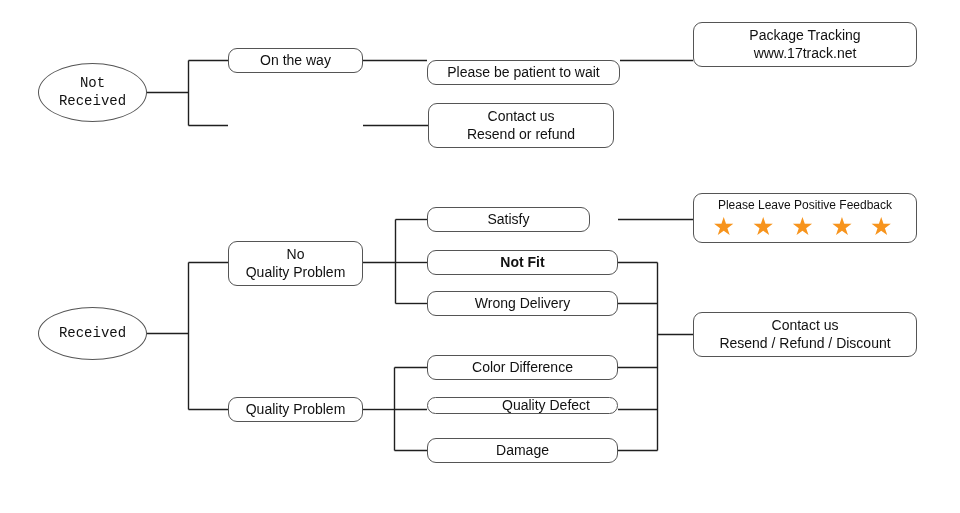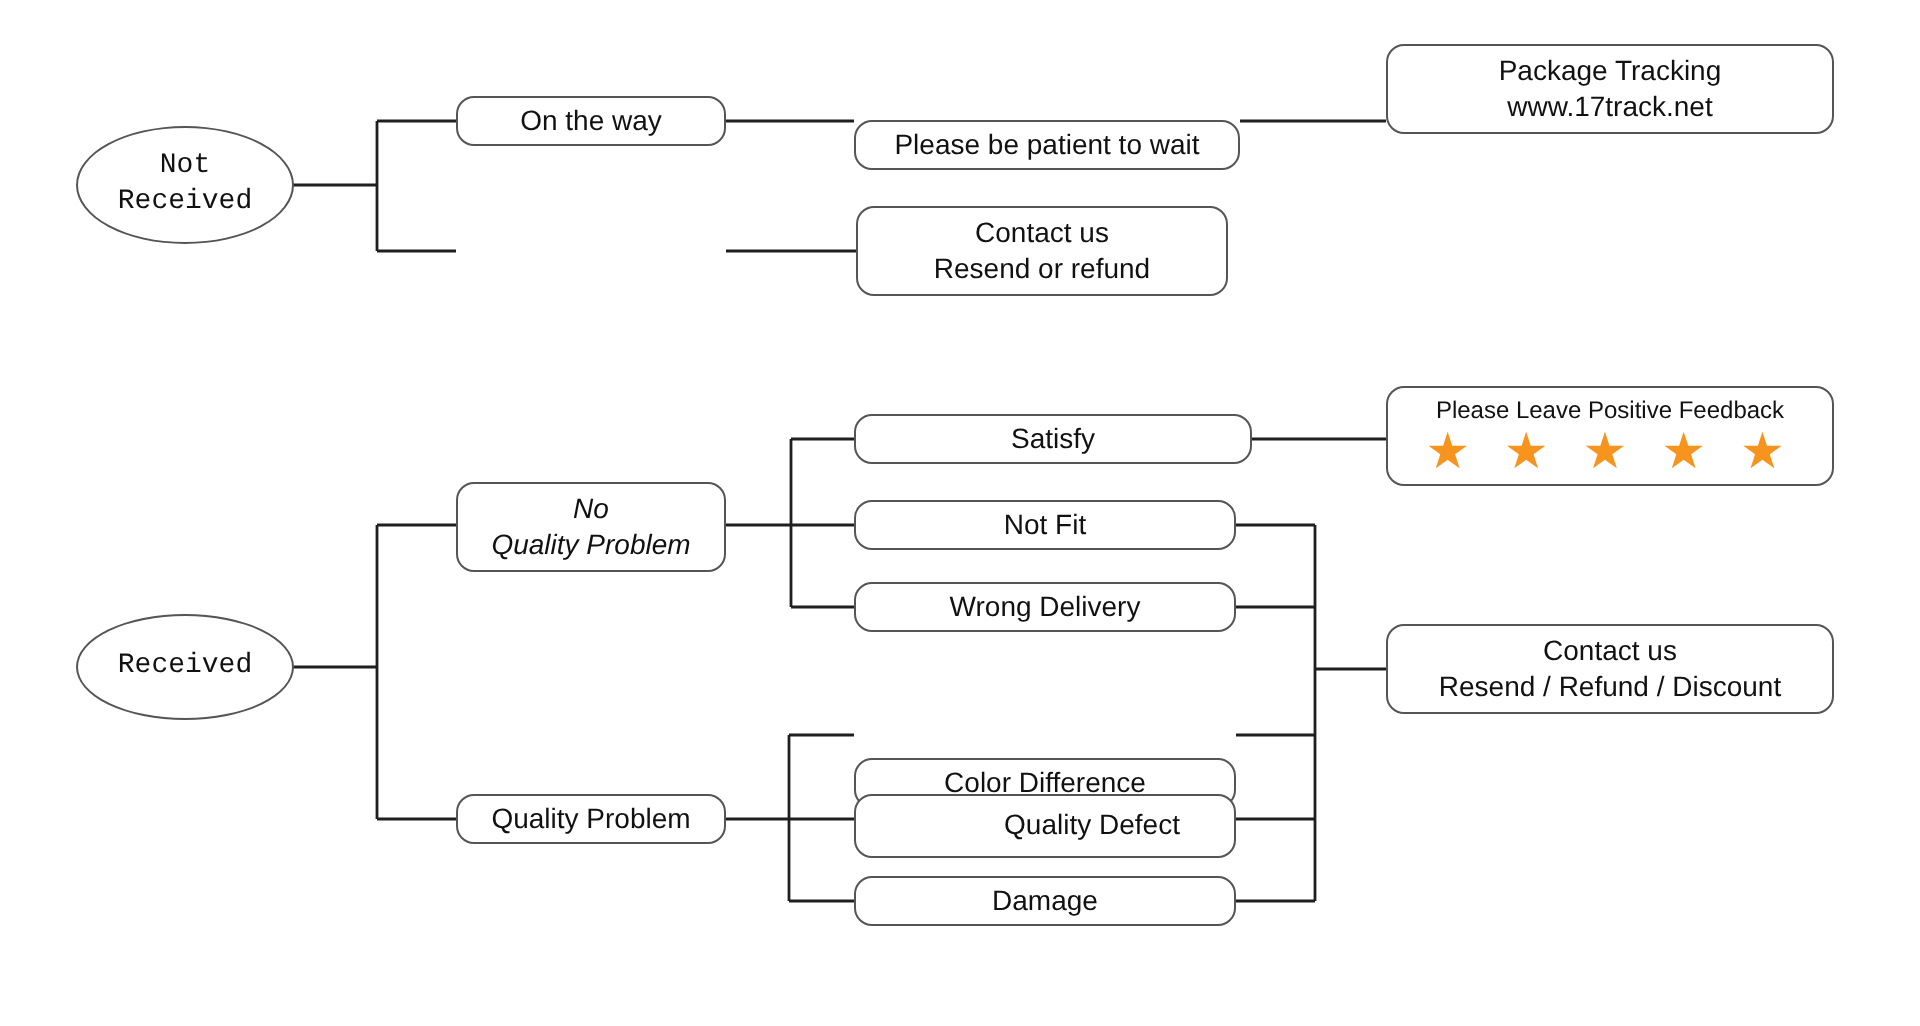--- a/index.html
+++ b/index.html
@@ -117,46 +117,46 @@
 
   <div class="node box" style="left: 428px; top: 103px; width: 186px; height: 45px; border-color: rgb(85, 85, 85);">
     <span>Contact us</span>
     <span>Resend or refund</span>
   </div>
 
   <div class="node ellipse" style="left: 38px; top: 307px; width: 109px; height: 53px; border-color: rgb(85, 85, 85);">
     <span>Received</span>
   </div>
 
-  <div class="node box" style="left: 228px; top: 241px; width: 135px; height: 45px; border-color: rgb(85, 85, 85); font-style: italic;">
+  <div class="node box" style="left: 228px; top: 241px; width: 135px; height: 45px; border-color: rgb(85, 85, 85);">
     <span>No</span>
     <span>Quality Problem</span>
   </div>
 
   <div class="node box" style="left: 228px; top: 397px; width: 135px; height: 25px; border-color: rgb(85, 85, 85);">
     <span>Quality Problem</span>
   </div>
 
-  <div class="node box" style="left: 427px; top: 207px; width: 199px; height: 25px; border-color: rgb(85, 85, 85);">
+  <div class="node box" style="left: 427px; top: 207px; width: 163px; height: 25px; border-color: rgb(85, 85, 85);">
     <span>Satisfy</span>
   </div>
 
-  <div class="node box" style="left: 427px; top: 250px; width: 191px; height: 25px; border-color: rgb(85, 85, 85);">
+  <div class="node box" style="left: 427px; top: 250px; width: 191px; height: 25px; border-color: rgb(85, 85, 85); font-weight: bold;">
     <span>Not Fit</span>
   </div>
 
   <div class="node box" style="left: 427px; top: 291px; width: 191px; height: 25px; border-color: rgb(85, 85, 85); text-align: right;">
     <span>Wrong Delivery</span>
   </div>
 
-  <div class="node box" style="left: 427px; top: 355px; width: 191px; height: 25px; border-color: rgb(85, 85, 85); margin-top: 24px;">
+  <div class="node box" style="left: 427px; top: 355px; width: 191px; height: 25px; border-color: rgb(85, 85, 85);">
     <span>Color Difference</span>
   </div>
 
-  <div class="node box" style="left: 427px; top: 397px; width: 191px; height: 32px; border-color: rgb(85, 85, 85); padding-left: 47px;">
+  <div class="node box" style="left: 427px; top: 397px; width: 191px; height: 17px; border-color: rgb(85, 85, 85); padding-left: 47px;">
     <span>Quality Defect</span>
   </div>
 
   <div class="node box" style="left: 427px; top: 438px; width: 191px; height: 25px; border-color: rgb(85, 85, 85);">
     <span>Damage</span>
   </div>
 
   <div class="node box" style="left: 693px; top: 193px; width: 224px; height: 50px; border-color: rgb(85, 85, 85);">
     <span class="feedback-title">Please Leave Positive Feedback</span>
     <span class="stars" style="color: rgb(247, 148, 29);">★ ★ ★ ★ ★</span>

